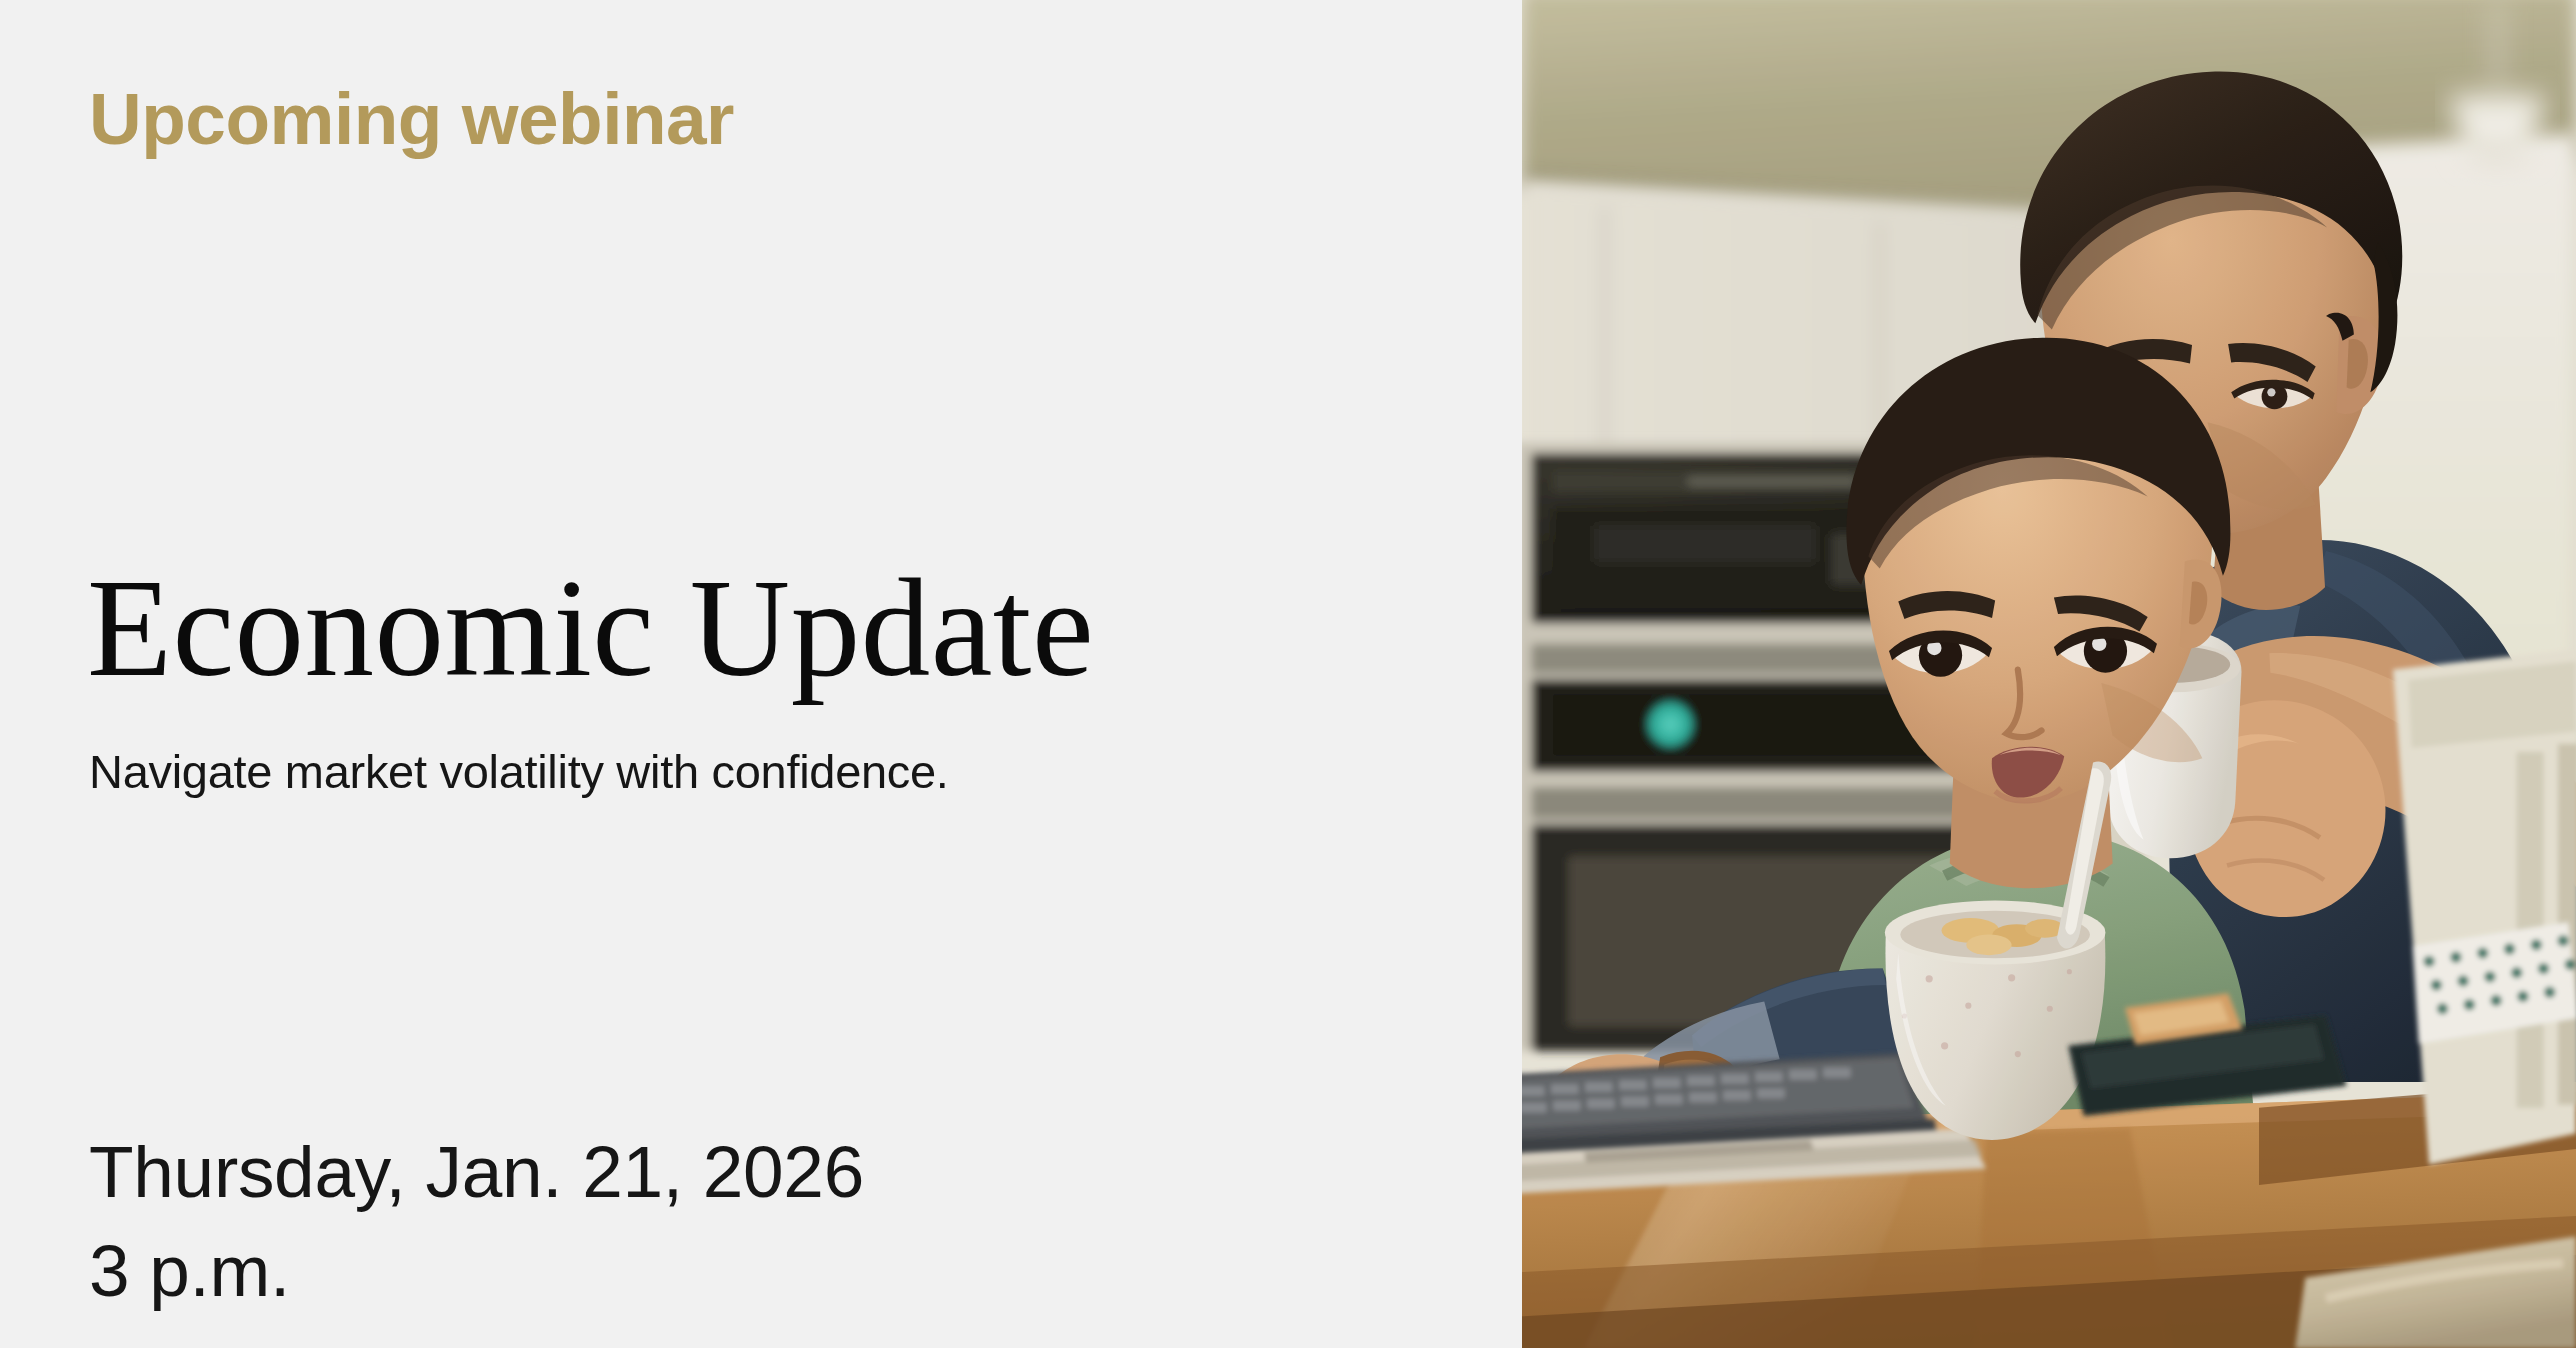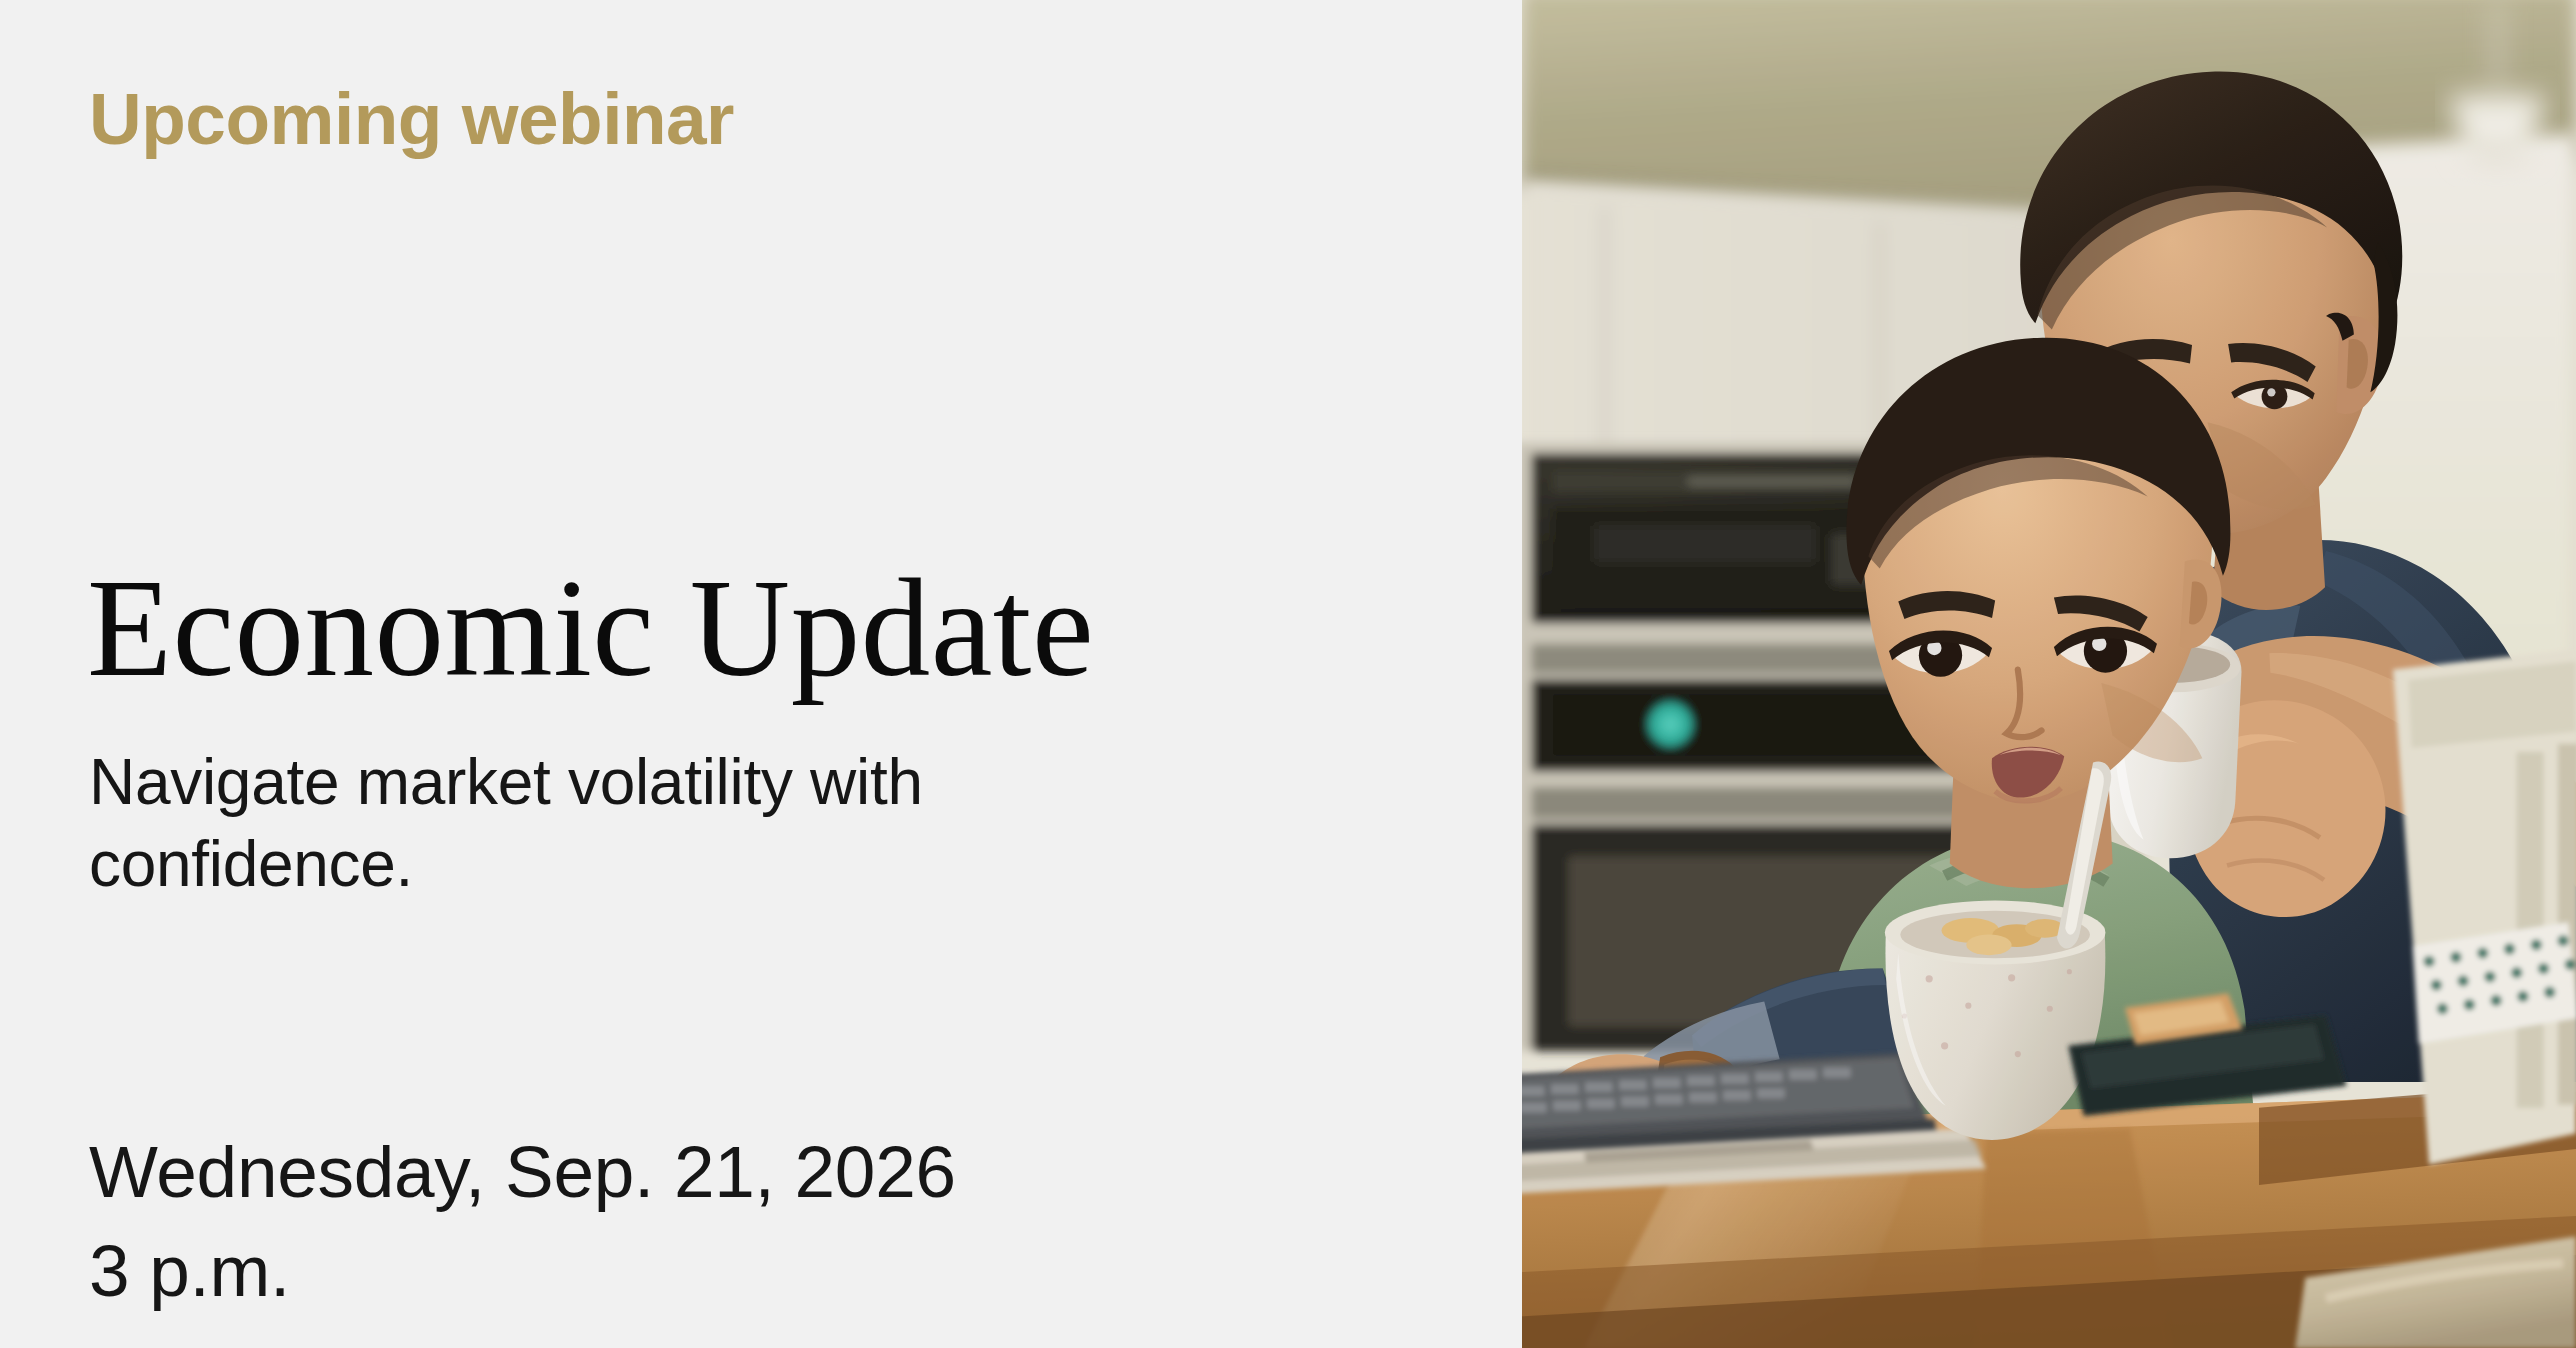--- a/index.html
+++ b/index.html
@@ -49,21 +49,21 @@
     letter-spacing: 0.5px;
     color: #0b0b0b;
     white-space: nowrap;
   }
 
   #subhead {
     position: absolute;
     left: 89px;
     top: 742px;
     width: 1082px;
-    font-size: 64px;
+    font-size: 47px;
     font-weight: normal;
     line-height: 1.28;
     letter-spacing: -0.3px;
     color: #161616;
   }
 
   #event-block {
     position: absolute;
     left: 89px;
     top: 1123px;
@@ -94,21 +94,21 @@
 
   <div id="text-panel">
 
     <div id="eyebrow">Upcoming webinar</div>
 
     <div id="headline">Economic Update</div>
 
     <div id="subhead">Navigate market volatility with confidence.</div>
 
     <div id="event-block">
-      <span class="line">Wednesday, Sep. 21, 2026</span>
+      <span class="line">Thursday, Jan. 21, 2026</span>
       <span class="line">3 p.m.</span>
     </div>
   </div>
 
   <div id="photo-panel">
     <svg viewBox="0 0 2045 2617" preserveAspectRatio="xMidYMid slice">
       <defs>
         <linearGradient id="gCeil" x1="0" y1="0" x2="0.25" y2="1">
           <stop offset="0%" stop-color="#c9c4a4"></stop>
           <stop offset="55%" stop-color="#b2ad8c"></stop>

